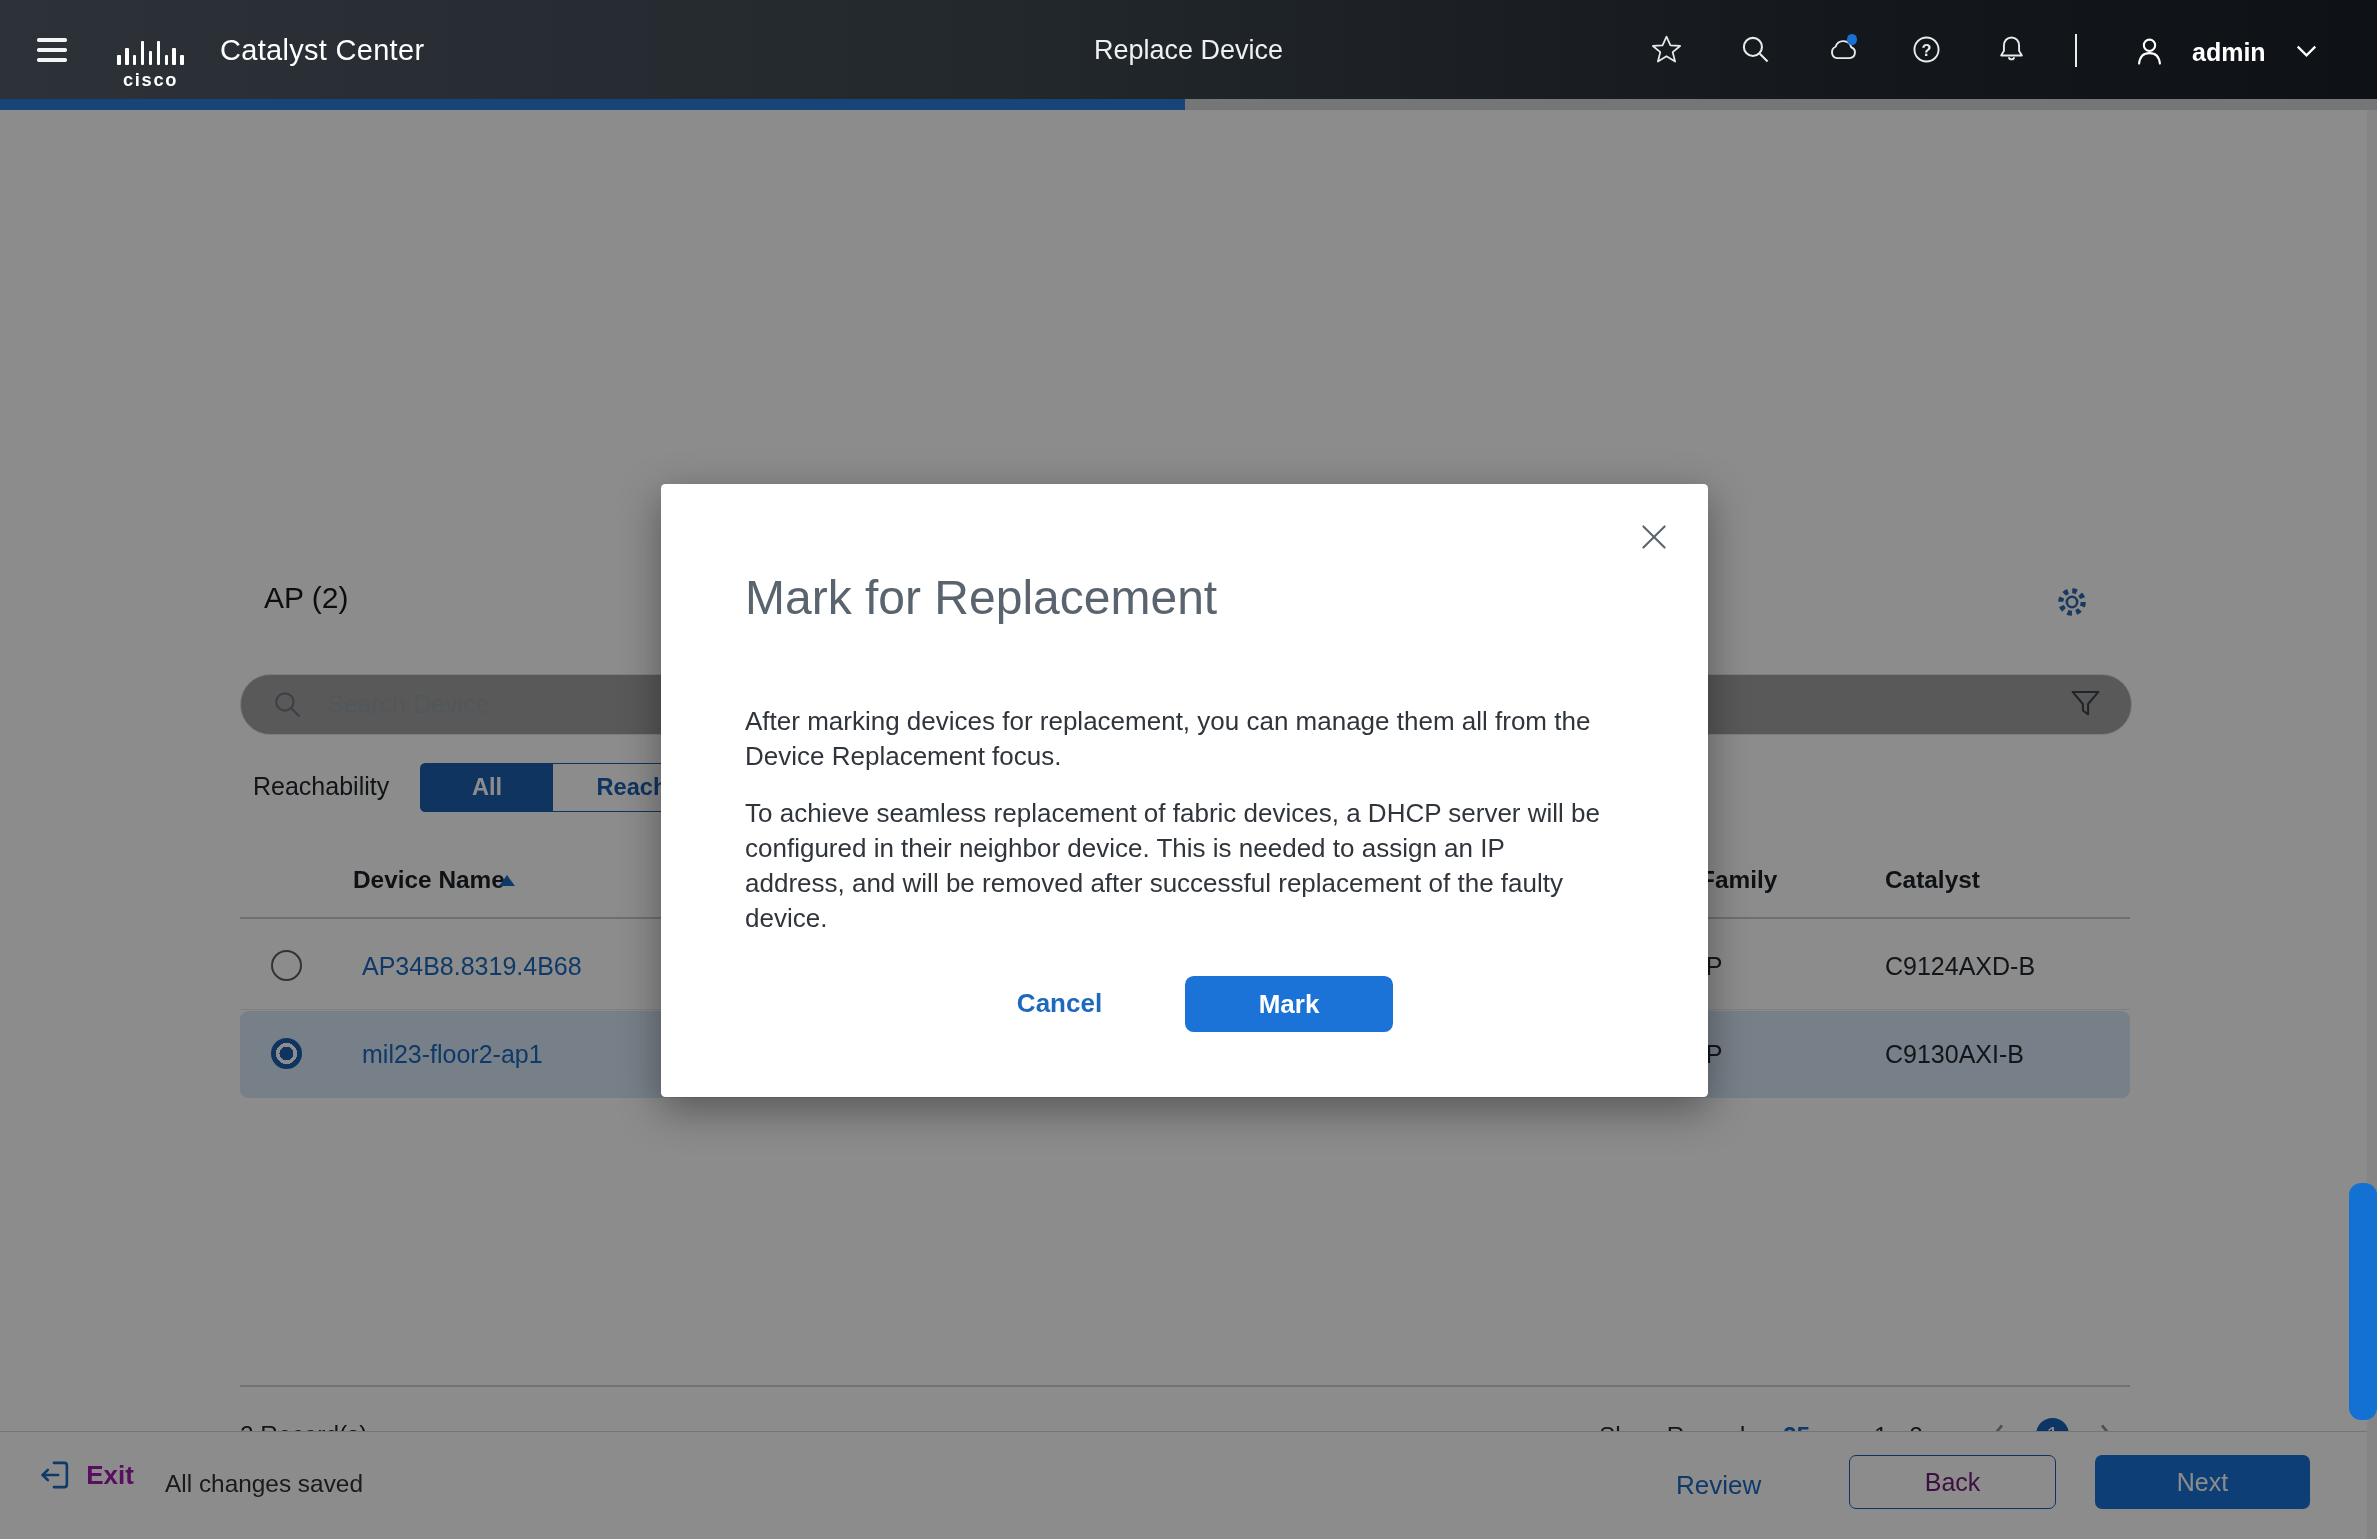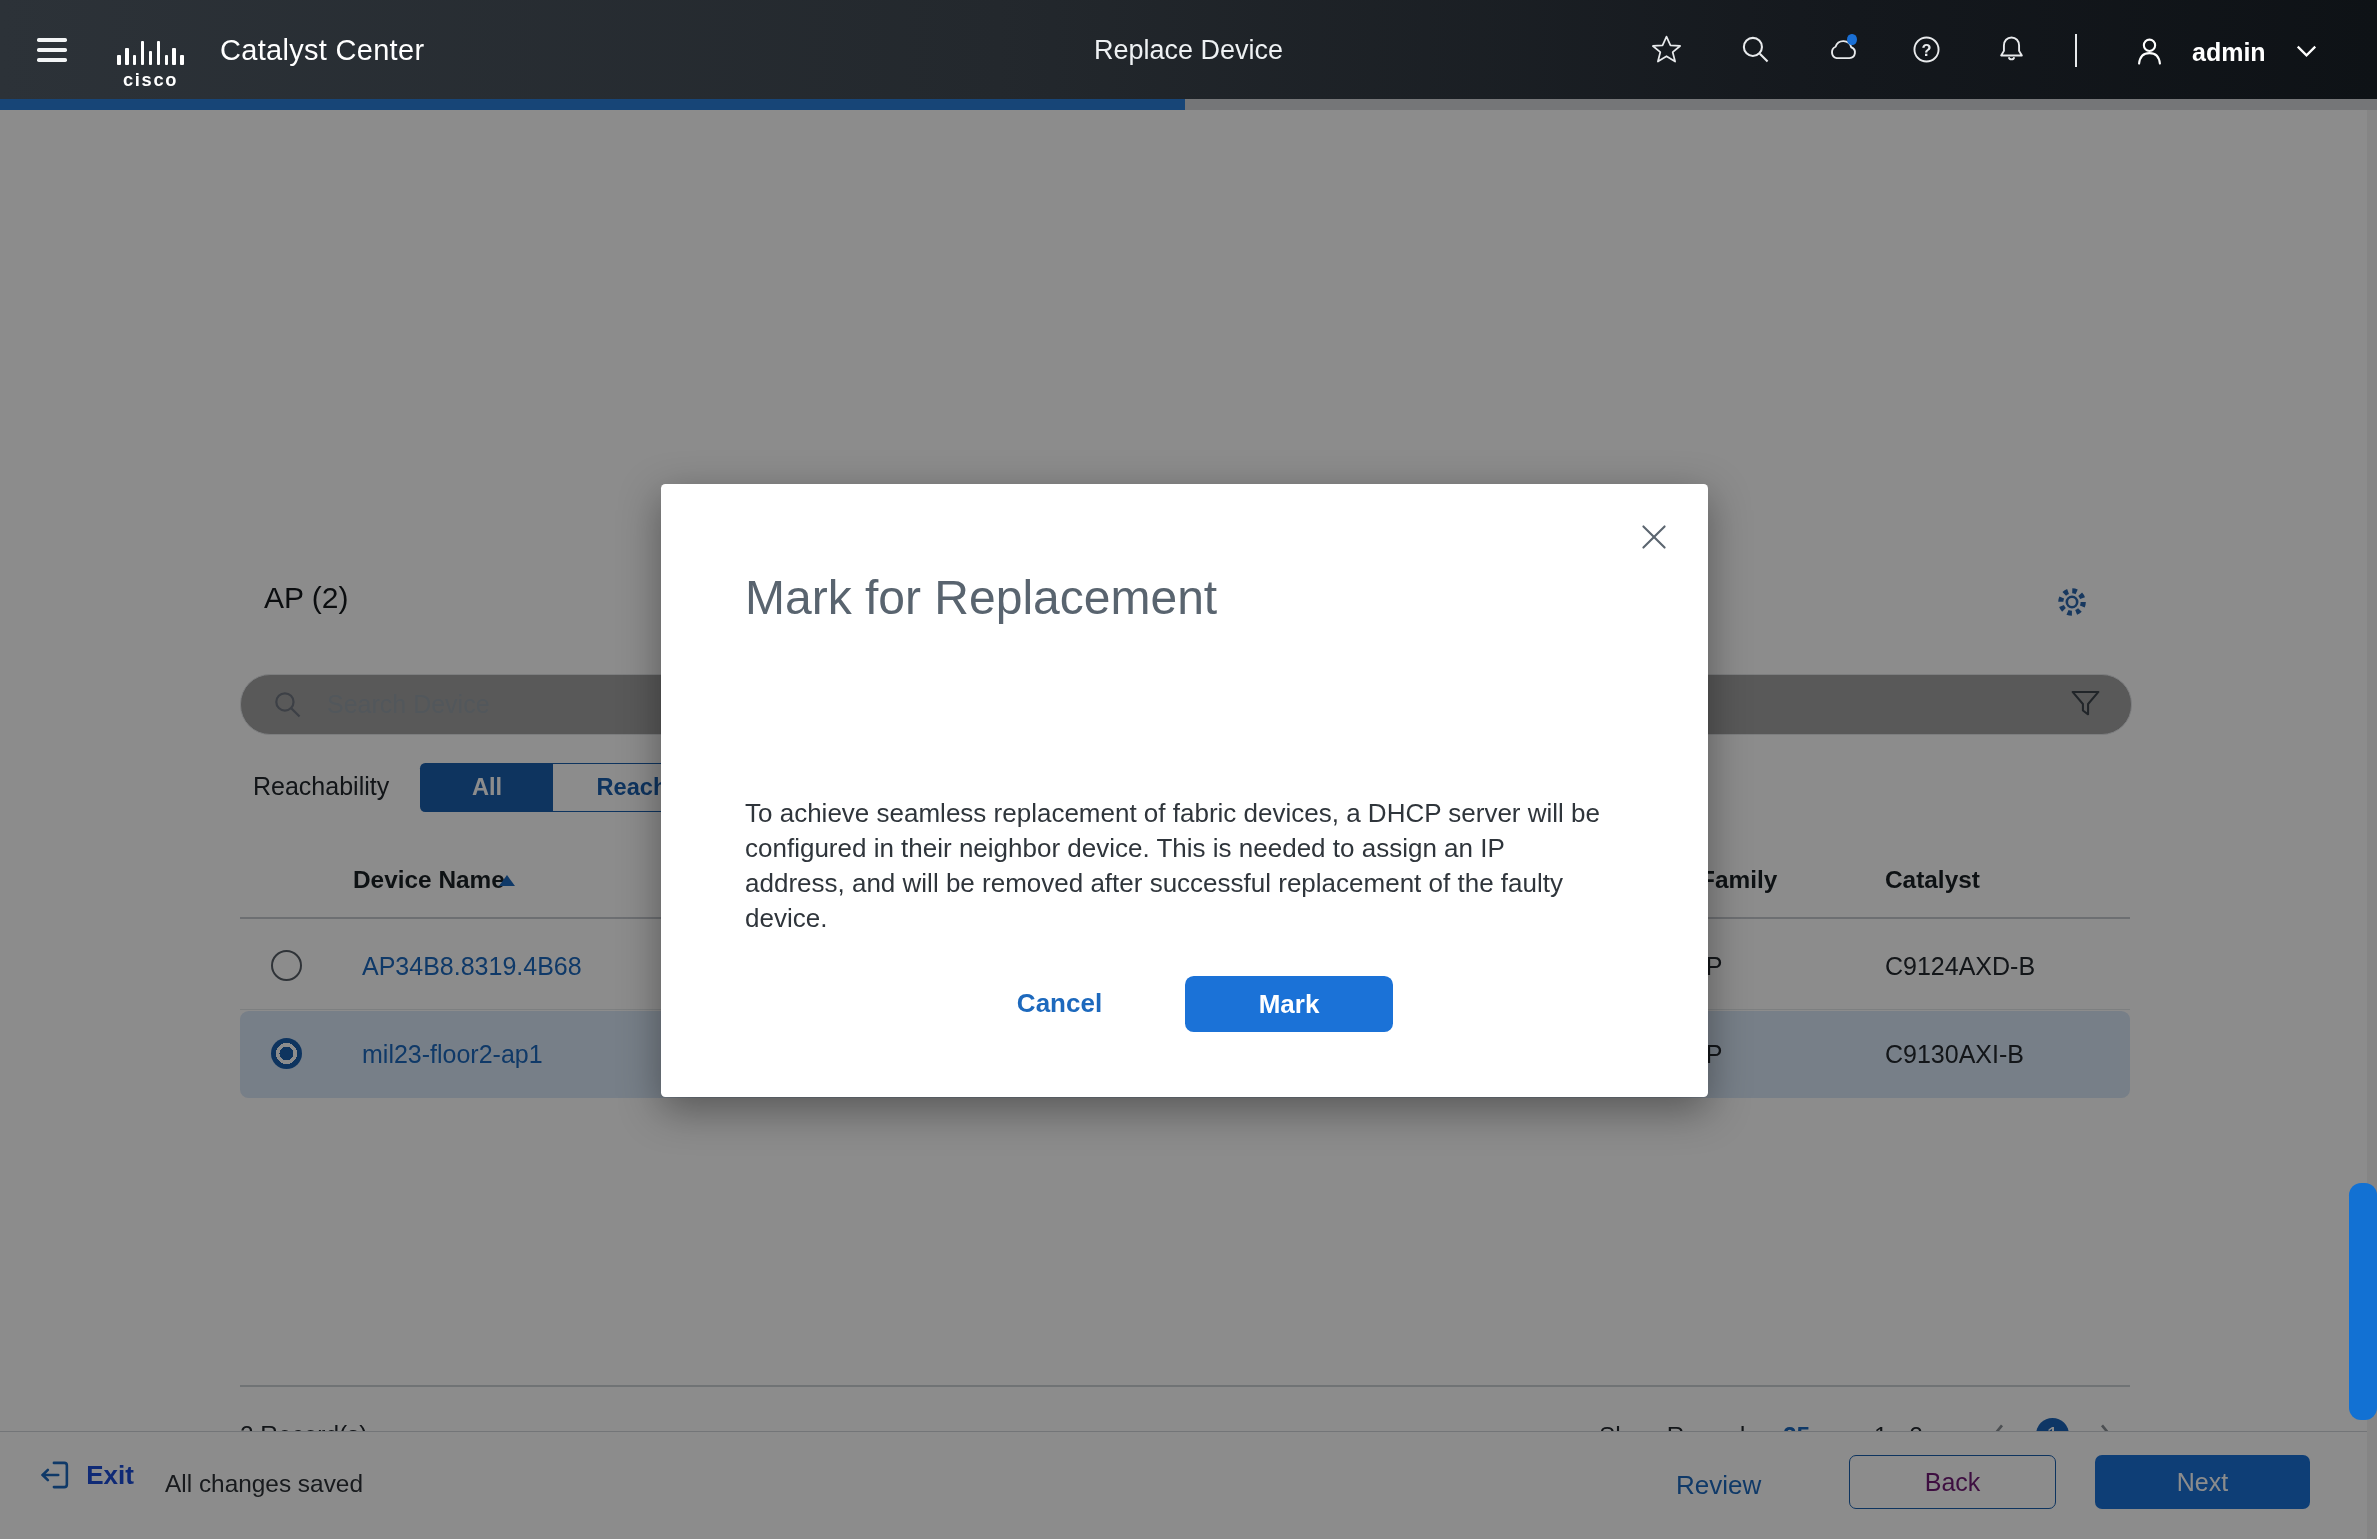--- a/index.html
+++ b/index.html
@@ -64,21 +64,21 @@
   .showrec{position:absolute;left:1599px;top:1312px;font-size:24.4px;color:#23282e;}
   .pagesize{position:absolute;left:1783px;top:1312px;font-size:24.4px;font-weight:bold;color:#1d69bd;cursor:pointer;}
   .chev{position:absolute;width:26px;height:26px;cursor:pointer;}
   .range{position:absolute;left:1874px;top:1312px;font-size:24.4px;color:#23282e;}
   .pagenum{position:absolute;left:2036px;top:1308px;width:33px;height:33px;border-radius:50%;background:#1a63b8;
            color:#ffffff;font-size:22px;display:flex;align-items:center;justify-content:center;cursor:pointer;}
 
   
   .bottombar{position:absolute;left:0;top:1431px;width:2377px;height:108px;background:#ffffff;border-top:1.7px solid #d2d6da;}
   .exit{position:absolute;left:39px;top:24.4px;display:flex;align-items:center;gap:12.2px;cursor:pointer;
-        color:#1d4ed8;font-size:26px;font-weight:bold;}
+        color:#a21caf;font-size:26px;font-weight:bold;}
   .saved{position:absolute;left:165px;top:38px;font-size:24.4px;color:#2c3136;}
   .review{position:absolute;left:1676px;top:38px;font-size:26px;font-weight:500;color:#1d69bd;cursor:pointer;}
   .btn{position:absolute;top:23px;height:54px;border-radius:7px;font-family:"Liberation Sans",sans-serif;
        font-size:25px;display:flex;align-items:center;justify-content:center;cursor:pointer;box-sizing:border-box;}
   .btn-back{left:1849px;width:207px;background:transparent;border:1.7px solid #1a5fae;color:#701a75;}
   .btn-next{left:2095px;width:215px;background:#1b72d7;border:none;color:#ffffff;}
 
   
   .overlay{position:absolute;left:0;top:99px;width:2377px;height:1441px;background:rgba(0,0,0,0.45);z-index:40;}
   .scroll-track{position:absolute;right:0;top:110px;width:10.5px;height:1430px;background:#f2f2f2;}
@@ -267,19 +267,20 @@
   <div class="scroll-thumb"></div>
 
   <div class="modal">
     <div class="modal-close">
       <svg width="30" height="30" viewBox="0 0 34 34" stroke="#5c6670" stroke-width="2.4" fill="none" stroke-linecap="round">
         <line x1="5" y1="5" x2="29" y2="29"></line>
           <line x1="29" y1="5" x2="5" y2="29"></line>
       </svg>
     </div>
     <div class="modal-title">Mark for Replacement</div>
+    <p class="modal-p modal-p1">After marking devices for replacement, you can manage them all from the Device Replacement focus.</p>
     <p class="modal-p modal-p2">To achieve seamless replacement of fabric devices, a DHCP server will be configured in their neighbor device. This is needed to assign an IP address, and will be removed after successful replacement of the faulty device.</p>
     <div class="modal-cancel">Cancel</div>
     <button class="modal-mark">Mark</button>
   </div>
 
 </div>
 
 
 </body></html>

